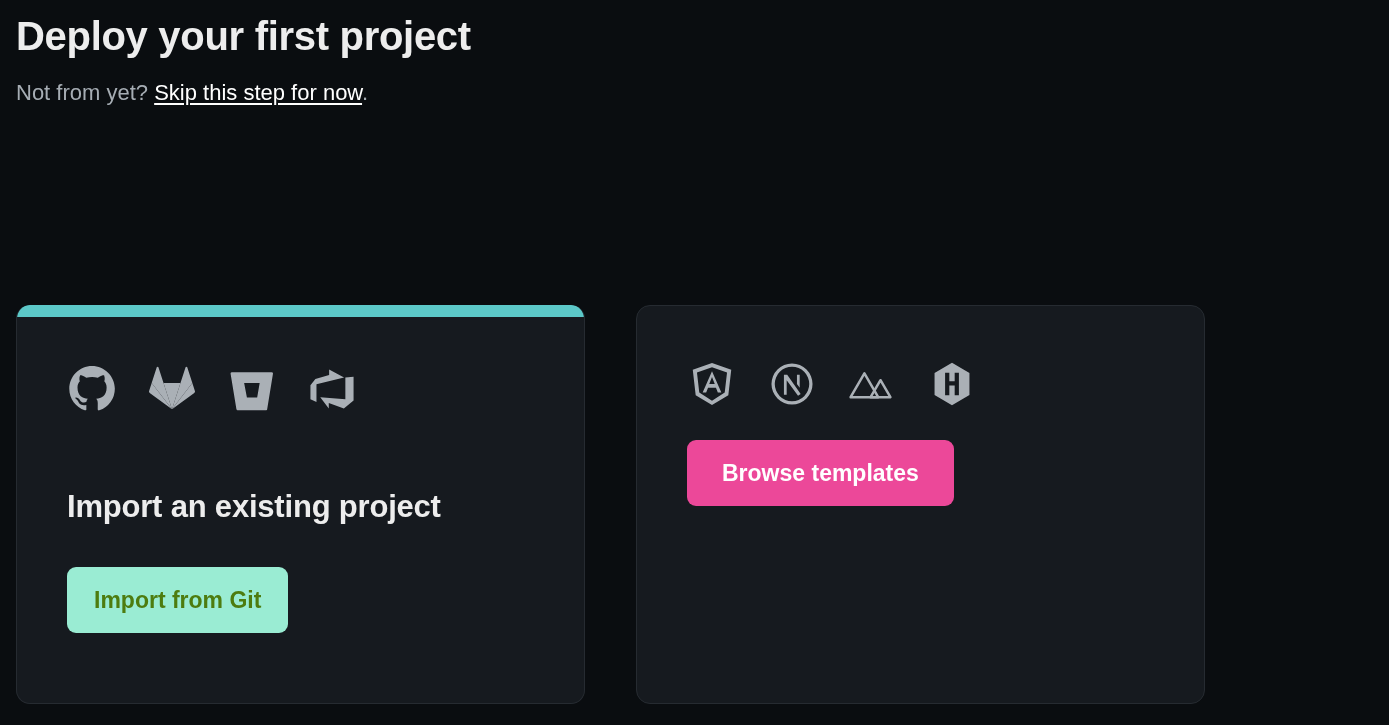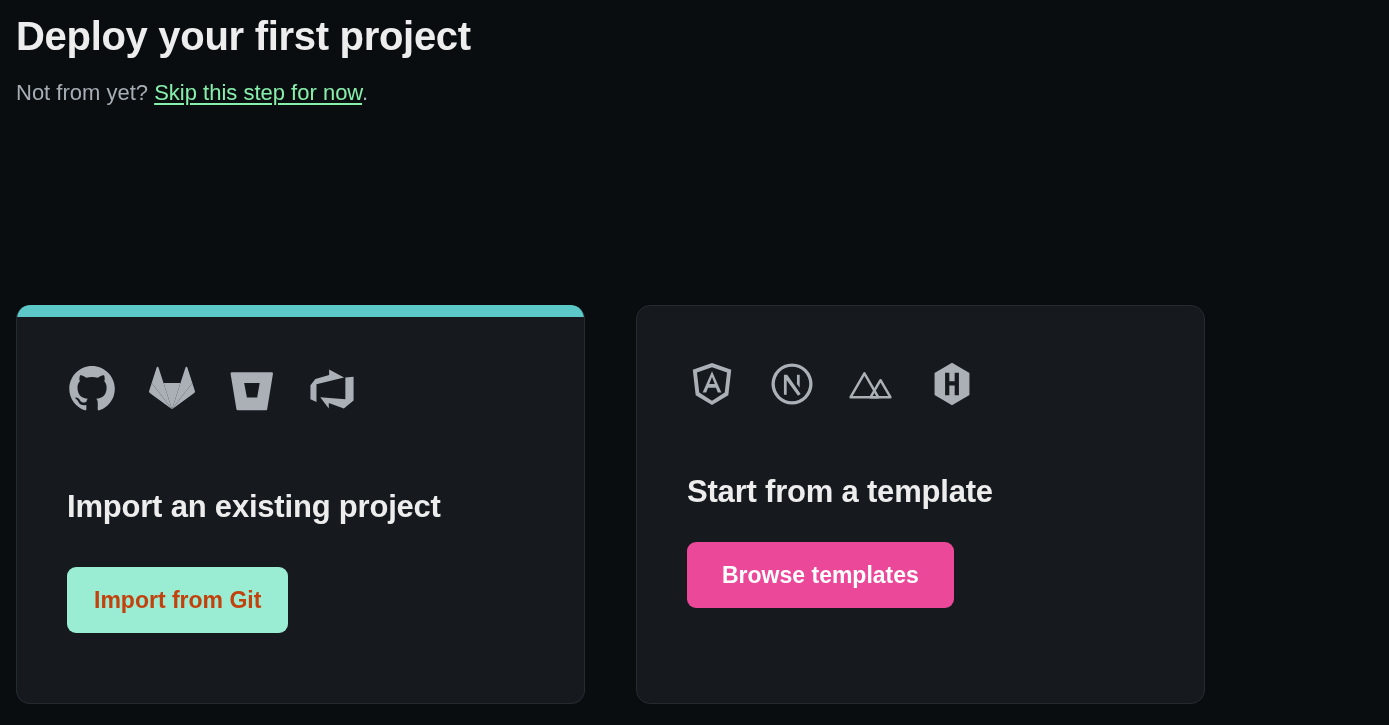--- a/index.html
+++ b/index.html
@@ -44,21 +44,21 @@
   }
 
   .subtitle-line {
     font-size: 22px;
     line-height: 33px;
     color: #a6adb4;
     font-weight: normal;
   }
 
   .skip-link {
-    color: #86efac;
+    color: #ffffff;
     text-decoration: underline;
     text-underline-offset: 3px;
     cursor: pointer;
   }
 
   
   .cards {
     position: absolute;
     left: 16px;
     top: 305px;
@@ -146,21 +146,21 @@
     border: none;
     cursor: pointer;
     white-space: nowrap;
   }
 
   .btn-primary {
     margin-top: 40px;
     height: 66px;
     padding: 0 27px;
     background: #9aecd3;
-    color: #c2410c;
+    color: #4d7c0f;
     border-radius: 9px;
   }
 
   .btn-secondary {
     margin-top: 30px;
     height: 66px;
     padding: 0 35px;
     background: #ec4899;
     color: #ffffff;
     border-radius: 9px;
@@ -251,20 +251,19 @@
             </svg>
           </span>
 
           <span class="brand-icon">
             <svg width="46" height="46" viewBox="0 0 24 24" aria-hidden="true">
               <path d="M12 .9 2.9 6.2v11.6L12 23.1l9.1-5.3V6.2L12 .9zm-3.6 5.2h2.2v4.4h2.8V6.1h2.2v11.8h-2.2v-5.1h-2.8v5.1H8.4V6.1z"></path>
             </svg>
           </span>
         </div>
 
-        <div class="card-heading">Start from a template</div>
 
         <button class="btn btn-secondary">Browse templates</button>
       </div>
     </div>
 
   </div>
 </div>
 
 </body></html>

